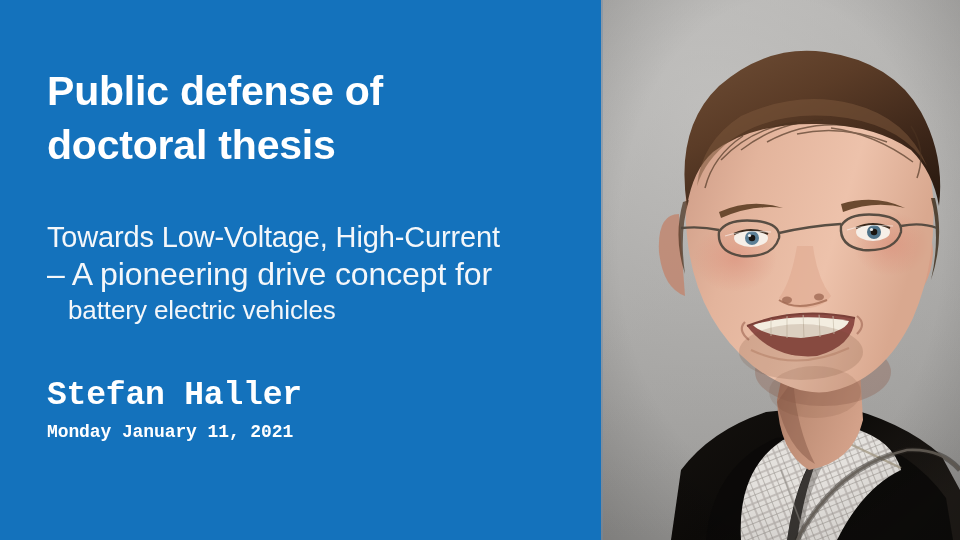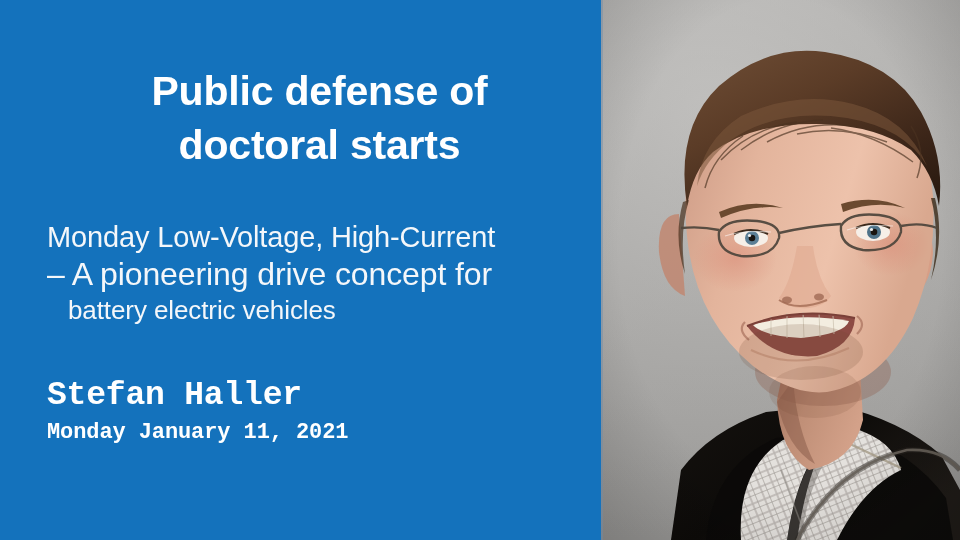--- a/index.html
+++ b/index.html
@@ -42,21 +42,20 @@
     top: 64px;
     width: 545px;
   }
   .title-line {
     font-weight: bold;
     font-size: 41px;
     line-height: 54px;
     color: #ffffff;
     letter-spacing: -0.2px;
     white-space: nowrap;
-    text-align: center;
   }
 
   .subtitle-block {
     position: absolute;
     left: 0;
     top: 218px;
     width: 545px;
   }
   .sub-line-1 {
     font-size: 29px;
@@ -94,21 +93,21 @@
   .speaker-name {
     font-weight: bold;
     font-size: 33px;
     line-height: 42px;
     color: #ffffff;
     letter-spacing: -0.2px;
     white-space: nowrap;
   }
   .event-line {
     font-weight: bold;
-    font-size: 22px;
+    font-size: 18px;
     line-height: 31px;
     color: #ffffff;
     letter-spacing: -0.1px;
     white-space: nowrap;
   }
 
   
   .photo {
     position: absolute;
     left: 601px;
@@ -294,25 +293,25 @@
         <rect x="0" y="0" width="359" height="540" fill="url(#vign)"></rect>
       </g>
     </svg>
   </div>
 
   <div class="panel">
     <div class="panel-inner">
 
       <div class="title-block">
         <div class="title-line">Public defense of</div>
-        <div class="title-line">doctoral starts</div>
+        <div class="title-line">doctoral thesis</div>
       </div>
 
       <div class="subtitle-block">
-        <div class="sub-line-1">Monday Low-Voltage, High-Current</div>
+        <div class="sub-line-1">Towards Low-Voltage, High-Current</div>
         <div class="sub-line-2">– A pioneering drive concept for</div>
         <div class="sub-line-3">battery electric vehicles</div>
       </div>
 
       <div class="speaker-block">
         <div class="speaker-name">Stefan Haller</div>
         <div class="event-line">Monday January 11, 2021</div>
       </div>
 
     </div>

